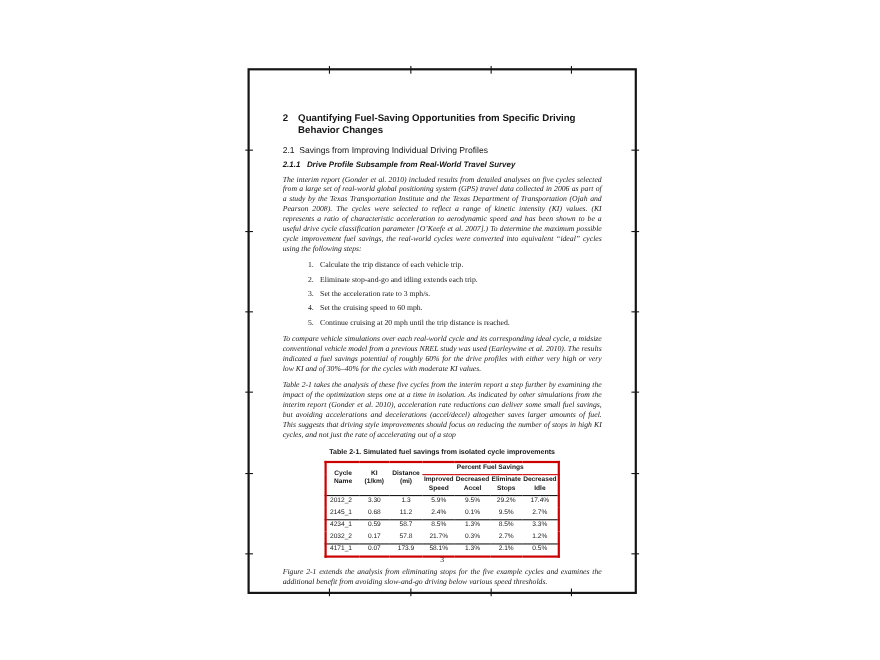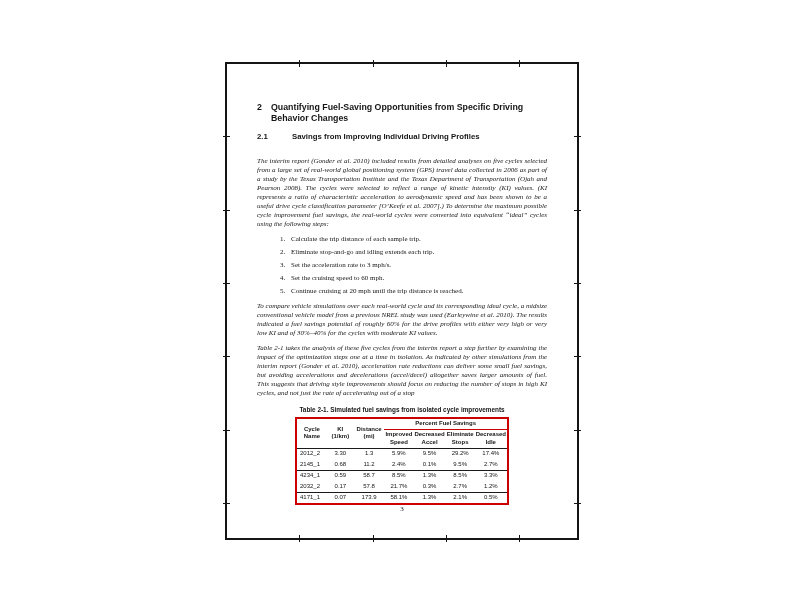--- a/index.html
+++ b/index.html
@@ -20,23 +20,22 @@
     font-size: 7px; line-height: 9px; text-align: justify;
   }
   .h1 {
     display: flex; font-family: "Liberation Sans", sans-serif;
     font-weight: bold; font-size: 8.8px; line-height: 11px; text-align: left;
     margin-bottom: 8px;
   }
   .h1 .num { width: 14px; flex: none; }
   .h2 {
     display: flex; font-family: "Liberation Sans", sans-serif;
-    font-weight: bold; font-size: 7.8px; line-height: 10px; text-align: left;
-    margin-bottom: 15px;
-    gap: 20px;
+    font-weight: normal; font-size: 7.8px; line-height: 10px; text-align: left;
+    margin-bottom: 3px;
   }
   .h2 .num { width: 15px; flex: none; }
   .h3 {
     display: flex; font-family: "Liberation Sans", sans-serif;
     font-weight: bold; font-style: italic; font-size: 7.2px; line-height: 9px;
     text-align: left; margin-bottom: 5px;
   }
   .h3 .num { width: 22px; flex: none; }
   p.body { margin-bottom: 6px; font-style: italic; }
   ol.steps { list-style: none; margin: 0 0 6px 23px; text-align: left; }
@@ -98,27 +97,31 @@
       <div class="h1">
         <span class="num">2</span>
         <span>Quantifying Fuel-Saving Opportunities from Specific Driving Behavior Changes</span>
       </div>
 
       <div class="h2">
         <span class="num">2.1</span>
         <span>Savings from Improving Individual Driving Profiles</span>
       </div>
 
+      <div class="h3">
+        <span class="num">2.1.1</span>
+        <span>Drive Profile Subsample from Real-World Travel Survey</span>
+      </div>
 
       <p class="body">The interim report (Gonder et al. 2010) included results from detailed analyses on five cycles selected from a large set of real-world global positioning system (GPS) travel data collected in 2006 as part of a study by the Texas Transportation Institute and the Texas Department of Transportation (Ojah and Pearson 2008). The cycles were selected to reflect a range of kinetic intensity (KI) values. (KI represents a ratio of characteristic acceleration to aerodynamic speed and has been shown to be a useful drive cycle classification parameter [O’Keefe et al. 2007].) To determine the maximum possible cycle improvement fuel savings, the real-world cycles were converted into equivalent “ideal” cycles using the following steps:</p>
 
       <ol class="steps">
         <li>
           <span class="num">1.</span>
-          <span>Calculate the trip distance of each sample trip.</span>
+          <span>Calculate the trip distance of each vehicle trip.</span>
         </li>
         <li>
           <span class="num">2.</span>
           <span>Eliminate stop-and-go and idling extends each trip.</span>
         </li>
         <li>
           <span class="num">3.</span>
           <span>Set the acceleration rate to 3 mph/s.</span>
         </li>
         <li>
@@ -203,17 +206,18 @@
             <td>0.07</td>
             <td>173.9</td>
             <td>58.1%</td>
             <td>1.3%</td>
             <td>2.1%</td>
             <td>0.5%</td>
           </tr>
         </tbody>
       </table>
 
+      <p class="body fig-note">Figure 2-1 extends the analysis from eliminating stops for the five example cycles and examines the additional benefit from avoiding slow-and-go driving below various speed thresholds.</p>
 
       <div class="page-number">3</div>
     </div>
   </div>
 </div>
 
 </body></html>

